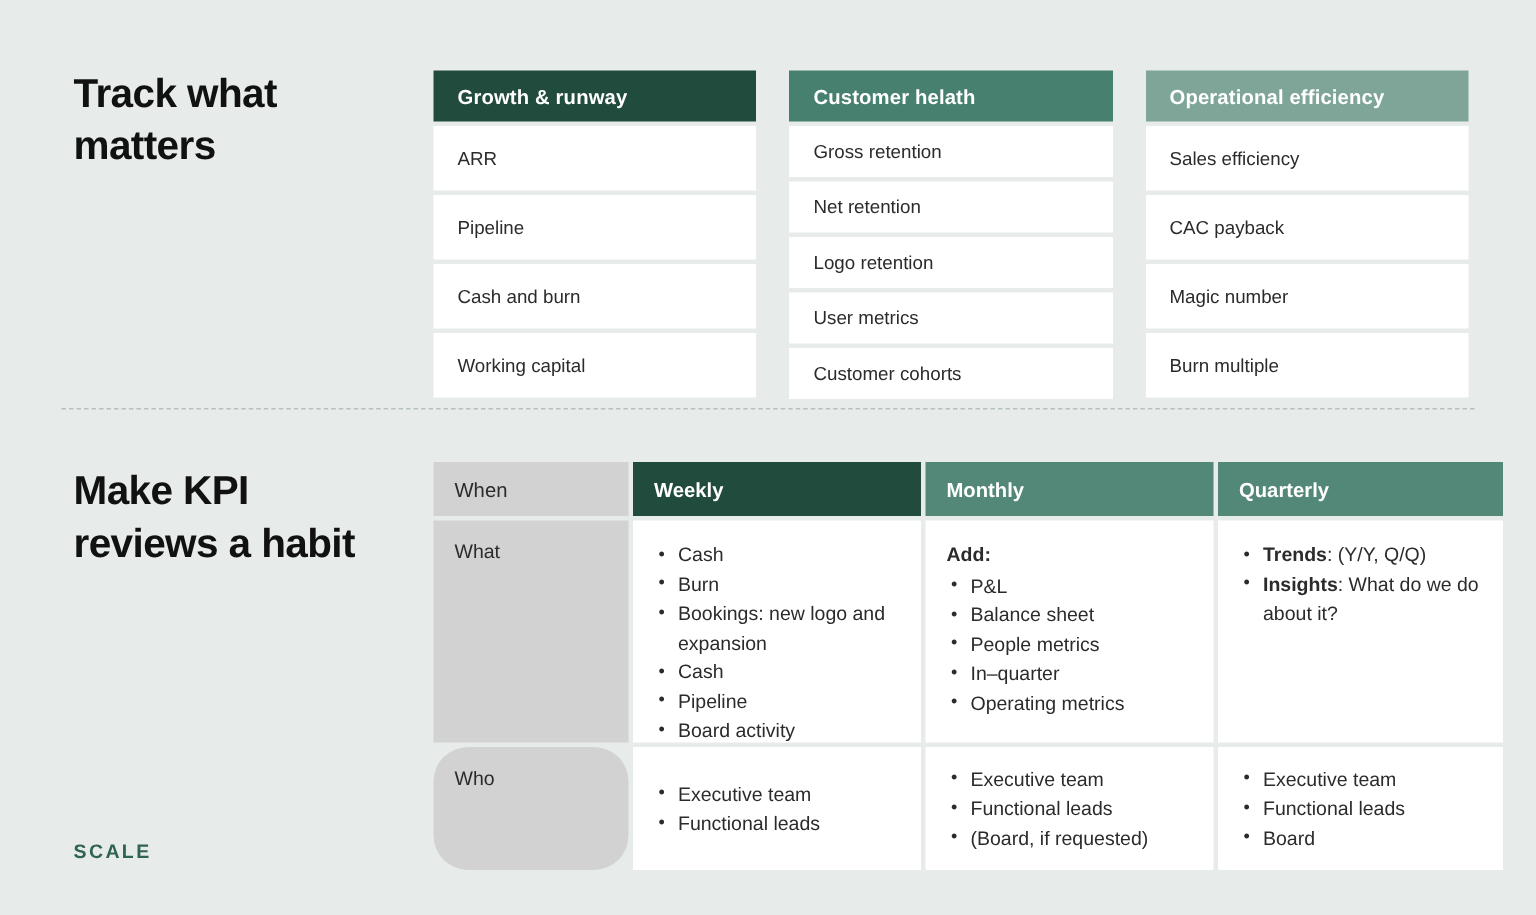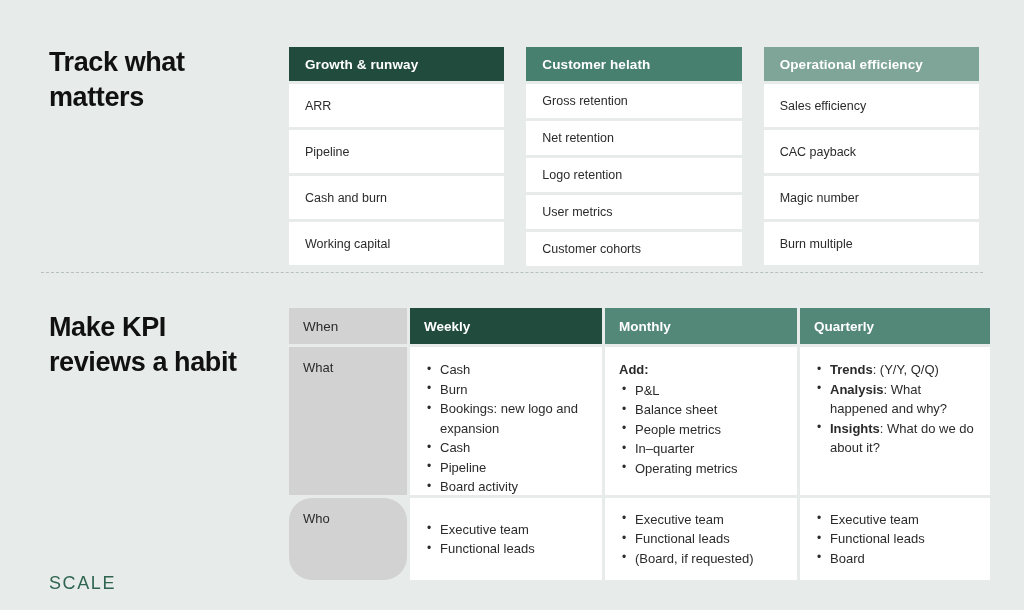--- a/index.html
+++ b/index.html
@@ -27,23 +27,23 @@
     letter-spacing: -0.4px;
     color: #111111;
     width: 215px;
   }
   #title-top { top: 45px; }
   #title-bottom { top: 310px; }
 
   .brand-logo {
     position: absolute;
     left: 49px;
-    top: 573px;
-    font-size: 18px;
-    font-weight: 400;
+    top: 560px;
+    font-size: 13px;
+    font-weight: 700;
     letter-spacing: 1.6px;
     color: #2f6450;
   }
 
   
   .divider {
     position: absolute;
     left: 41px;
     right: 41px;
     top: 272px;
@@ -94,21 +94,21 @@
     top: 308px;
     width: 690px;
     display: flex;
     flex-direction: column;
     gap: 3px;
   }
   .cad-row {
     display: flex;
     gap: 3px;
   }
-  .cad-c0 { width: 118px; flex: none; }
+  .cad-c0 { width: 130px; flex: none; }
   .cad-c1 { width: 192px; flex: none; }
   .cad-c2 { width: 192px; flex: none; }
   .cad-c3 { width: 190px; flex: none; }
 
   .cad-head {
     height: 36px;
     display: flex;
     align-items: center;
     padding: 0 14px;
     font-size: 13.5px;
@@ -240,21 +240,20 @@
           <li>Balance sheet</li>
           <li>People metrics</li>
           <li>In–quarter</li>
           <li>Operating metrics</li>
         </ul>
     </div>
 
     <div class="cad-c3 cad-cell">
       <ul class="bullets">
           <li><b>Trends</b>: (Y/Y, Q/Q)</li>
-          <li><b>Analysis</b>: What happened and why?</li>
           <li><b>Insights</b>: What do we do about it?</li>
         </ul>
     </div>
   </div>
 
   <div class="cad-row row-who">
     <div class="cad-c0 cad-label">Who</div>
 
     <div class="cad-c1 cad-cell vcenter">
       <ul class="bullets">

